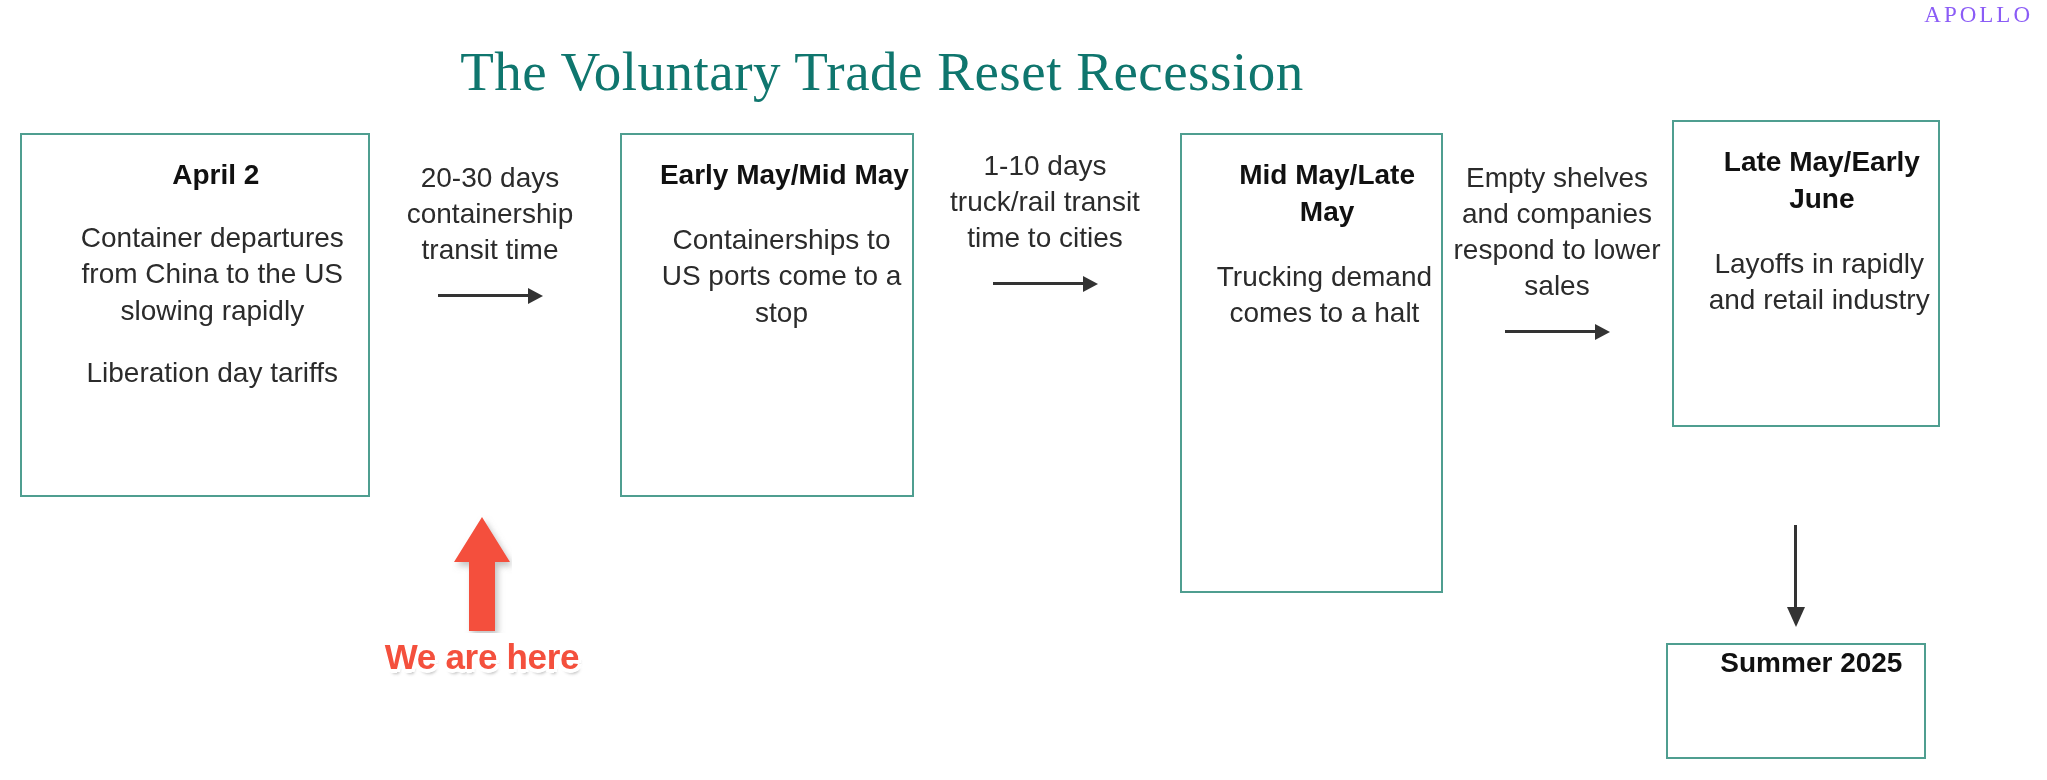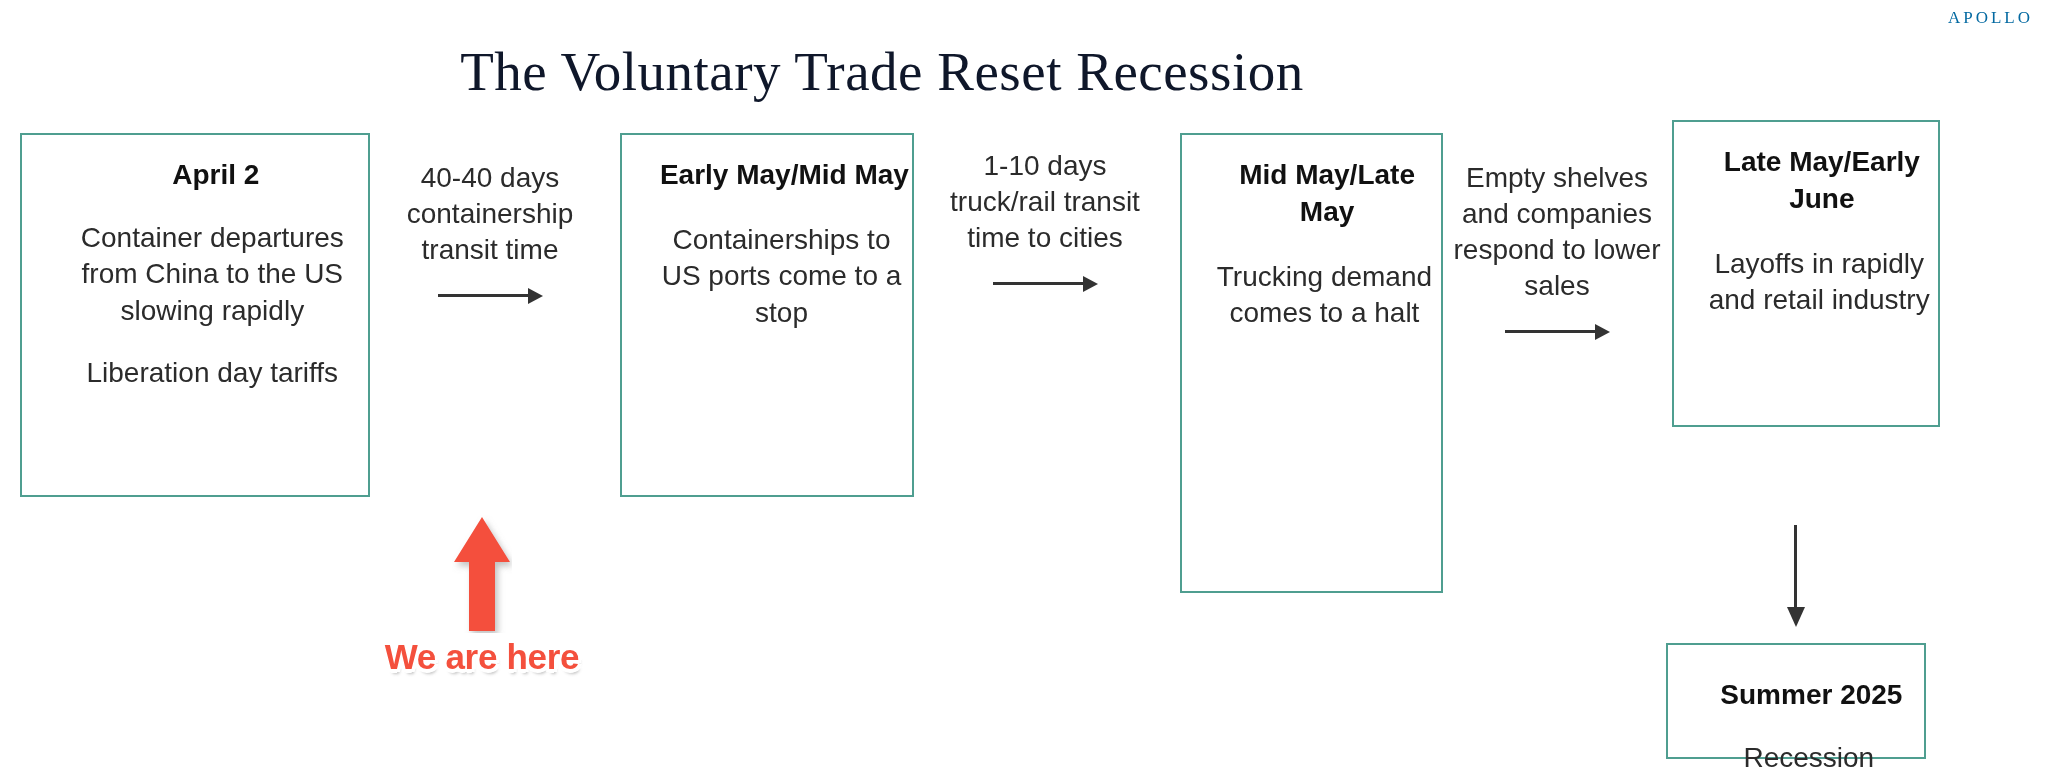--- a/index.html
+++ b/index.html
@@ -15,40 +15,40 @@
     position: relative;
     width: 2047px;
     height: 780px;
     background: #ffffff;
     overflow: hidden;
   }
 
   
   .brand {
     position: absolute;
-    top: 8px;
+    top: 2px;
     right: 14px;
     font-family: "Liberation Serif", serif;
-    font-size: 17px;
+    font-size: 23px;
     letter-spacing: 3.0px;
-    color: #0369a1;
+    color: #8b5cf6;
     font-weight: 400;
   }
 
   
   .slide-title {
     position: absolute;
     top: 40px;
     left: 0;
     width: 1764px;
     text-align: center;
     font-family: "Liberation Serif", serif;
     font-size: 55px;
     font-weight: 400;
-    color: #0f172a;
+    color: #0f766e;
     letter-spacing: 0.5px;
   }
 
   
   .stage-box {
     position: absolute;
     box-sizing: border-box;
     border: 2.5px solid #4f9e90;
     background: #ffffff;
     display: flex;
@@ -77,21 +77,21 @@
   .stage-para { margin: 0 0 26px 0; }
   .stage-para:last-child { margin-bottom: 0; }
 
   
   #box-1 { left: 20px;   top: 133px; width: 350px; height: 364px; }
   #box-2 { left: 620px;  top: 133px; width: 294px; height: 364px; }
   #box-3 { left: 1180px; top: 133px; width: 263px; height: 460px; }
   #box-4 { left: 1672px; top: 120px; width: 268px; height: 307px; }
   #box-final {
     left: 1666px; top: 643px; width: 260px; height: 116px;
-    padding-top: 32px;
+    padding-top: 0;
   }
   #box-final .stage-body { margin-top: 26px; }
 
   
   .connector {
     position: absolute;
     display: flex;
     flex-direction: column;
     align-items: center;
   }
@@ -196,21 +196,21 @@
 
   <div class="stage-box" id="box-1">
     <div class="stage-title">April 2</div>
     <div class="stage-body tight">
       <p class="stage-para">Container departures from China to the US slowing rapidly</p>
       <p class="stage-para">Liberation day tariffs</p>
     </div>
   </div>
 
   <div class="connector" id="conn-1">
-    <div class="connector-label">40-40 days containership transit time</div>
+    <div class="connector-label">20-30 days containership transit time</div>
     <div class="arrow-h">
       <div class="shaft"></div>
         <div class="head"></div>
     </div>
   </div>
 
   <div class="stage-box" id="box-2">
     <div class="stage-title">Early May/Mid May</div>
     <div class="stage-body">
       <p class="stage-para">Containerships to US ports come to a stop</p>
@@ -247,23 +247,20 @@
     </div>
   </div>
 
   <div class="arrow-v">
     <div class="shaft"></div>
       <div class="head"></div>
   </div>
 
   <div class="stage-box" id="box-final">
     <div class="stage-title">Summer 2025</div>
-    <div class="stage-body">
-      <p class="stage-para">Recession</p>
-    </div>
   </div>
 
   <div class="here-marker">
     <svg class="here-arrow-svg" viewBox="0 0 60 118">
       <defs>
         <filter id="softshadow" x="-50%" y="-50%" width="200%" height="200%">
           <feDropShadow dx="3" dy="4" stdDeviation="3" flood-color="#909090" flood-opacity="0.55"></feDropShadow>
         </filter>
       </defs>
       <polygon points="30,2 58,47 43,47 43,116 17,116 17,47 2,47" fill="#f4503d" filter="url(#softshadow)"></polygon>

